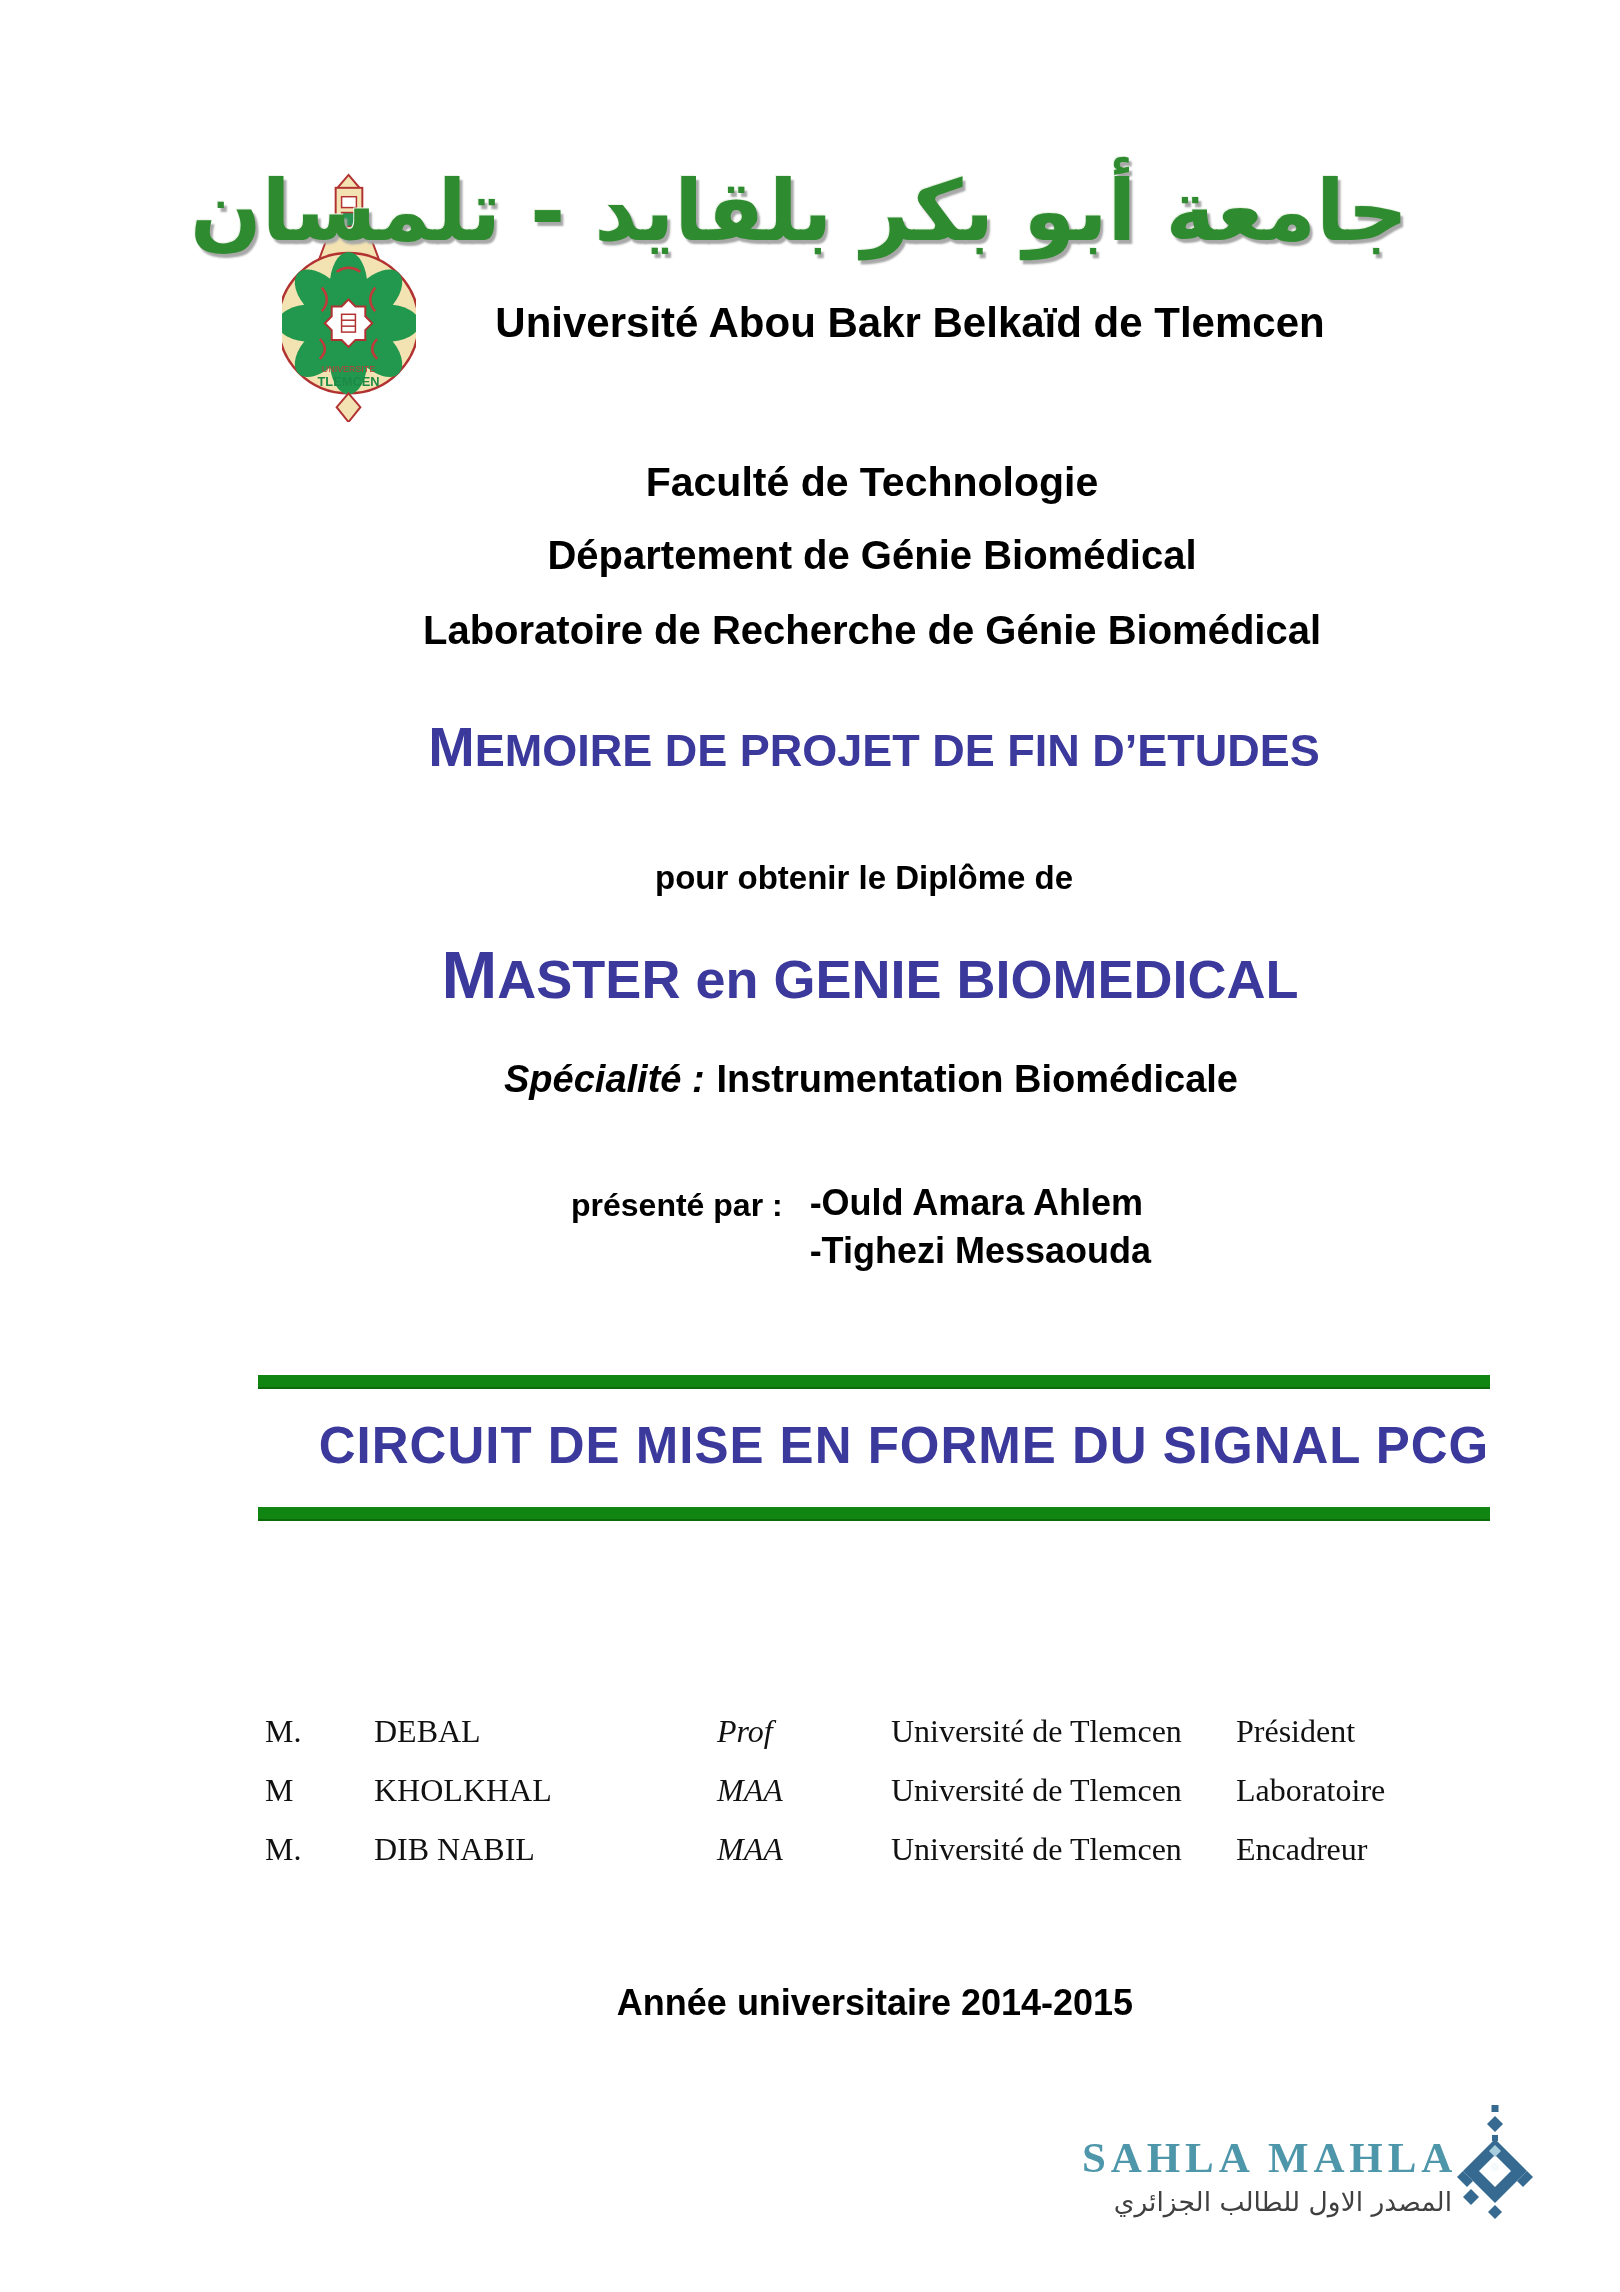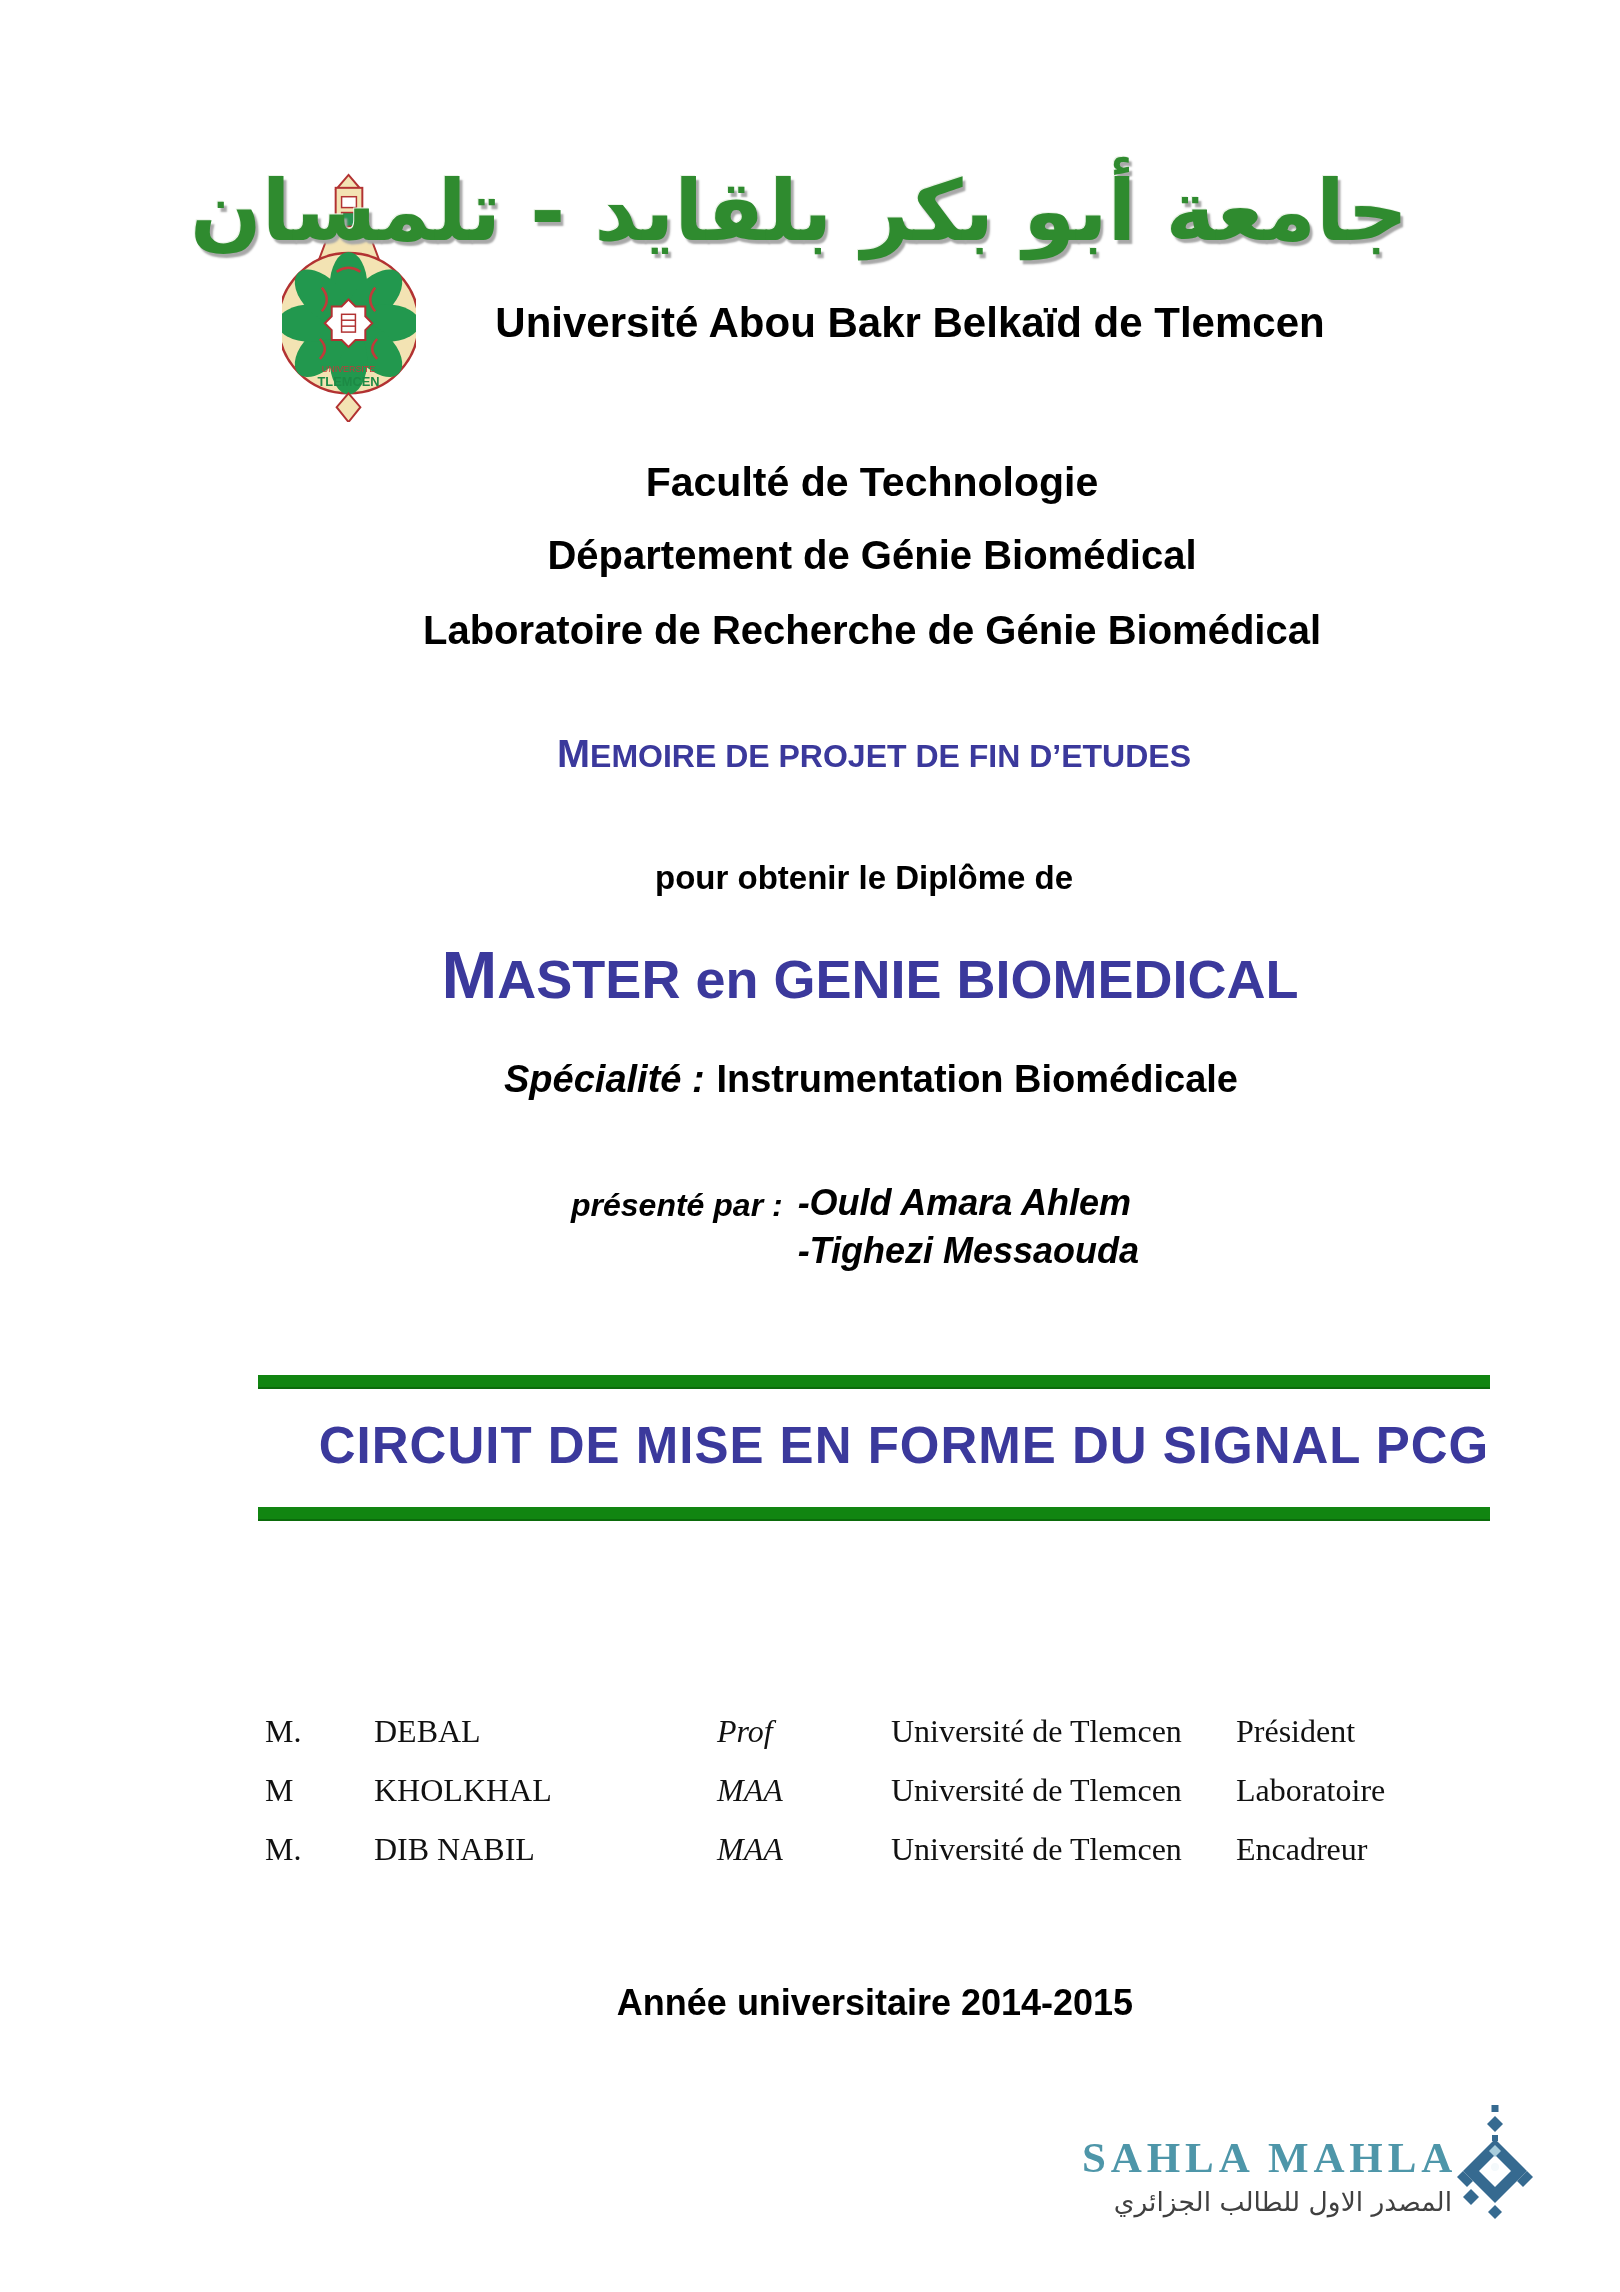--- a/index.html
+++ b/index.html
@@ -29,28 +29,28 @@
     font-family:"DejaVu Sans",sans-serif;
     font-weight:bold;
     font-size:84px;
     line-height:1.1;
     color:#2f8b2f;
     text-shadow:2.9px 3.9px 2px #a8a8a8, -1px -1px 0 #e9f2e6;
     white-space:nowrap;
   }
   .universite{font-size:42px;}
   .inst{font-size:40px;}
-  .memoire{font-size:32px;margin-top:15px;}
+  .memoire{font-size:45px;}
   .intro{font-size:33px;}
   .master{font-size:54px;}
   .specialty{font-size:38px;}
   .specialty .lab{font-style:italic;margin-right:11.8px;}
   .presented{
     position:absolute;left:571px;top:1179px;
-    display:flex;gap:15px;align-items:flex-start;font-style:italic;
+    display:flex;gap:27px;align-items:flex-start;
   }
   .presented .plabel{font-size:32px;font-weight:bold;margin-top:7.8px;white-space:nowrap;}
   .presented .authors{font-size:36px;font-weight:bold;line-height:48px;white-space:nowrap;}
   .sep{
     position:absolute;left:258px;width:1232px;height:11.8px;
     background:#118511;border-bottom:2px solid #0b6b0b;
   }
   .thesis{font-size:51px;letter-spacing:1px;}
   .defense{font-size:33px;}
   .jury{

